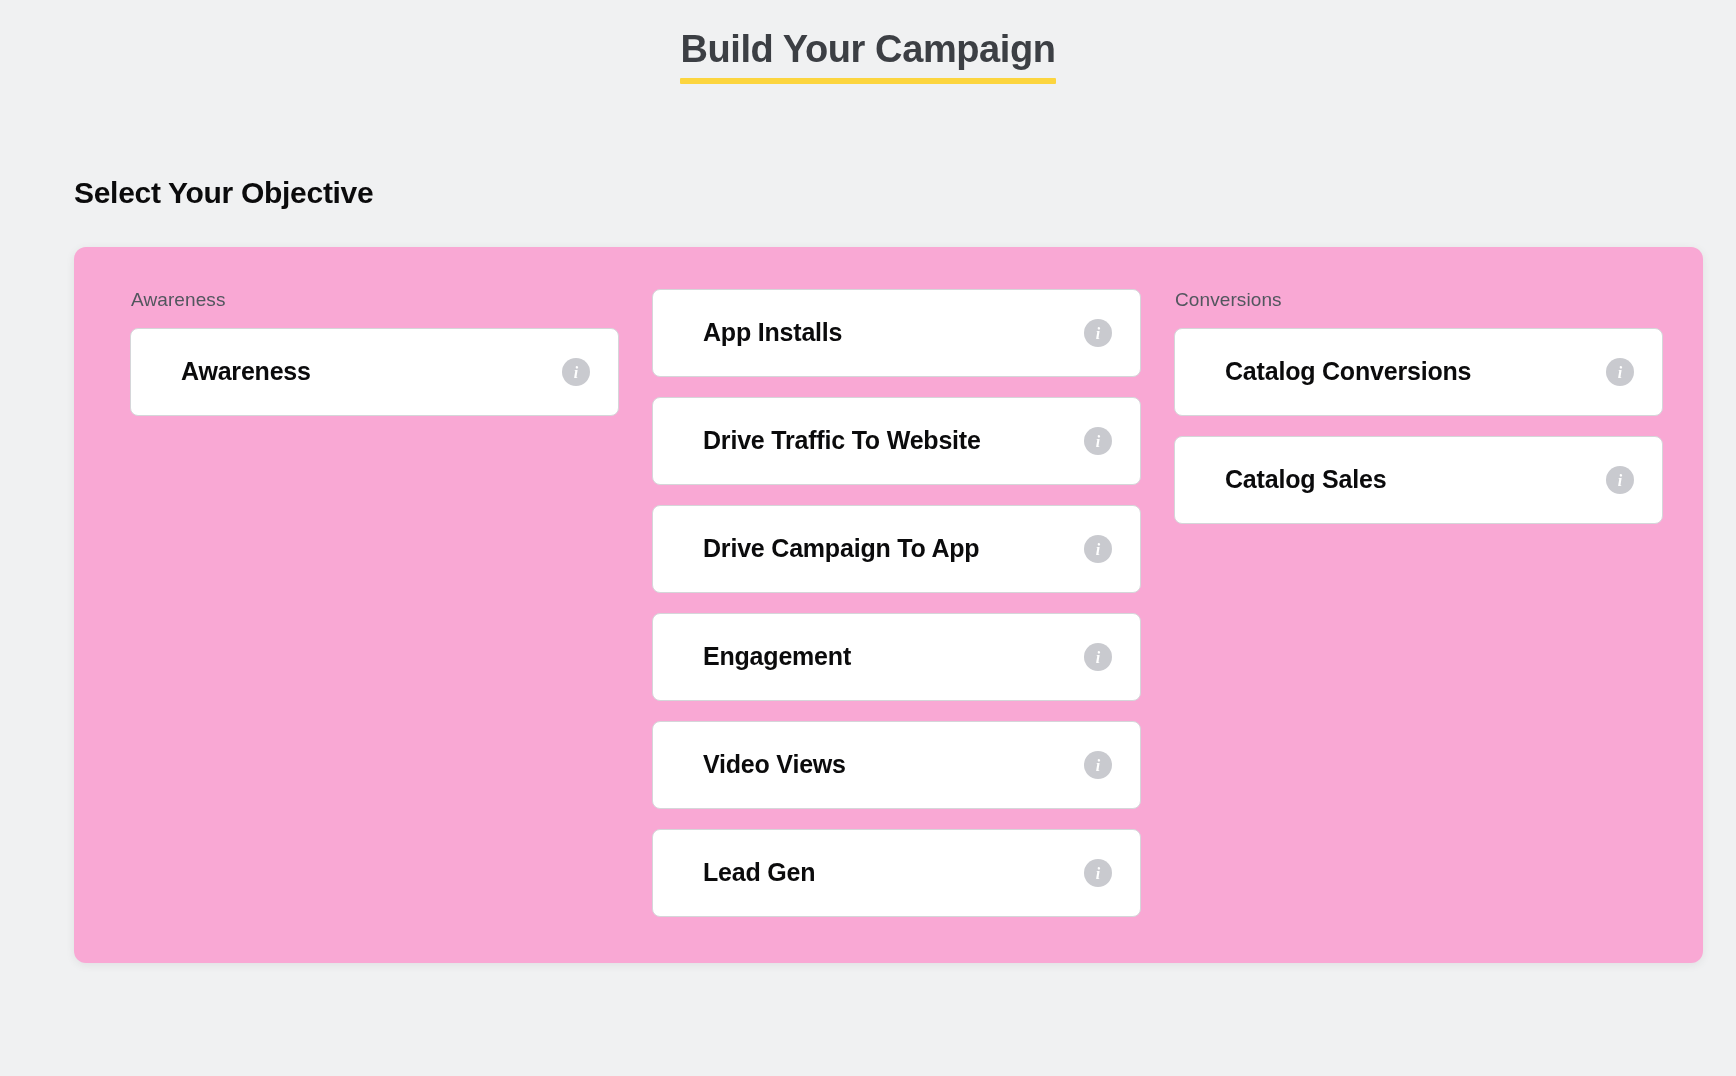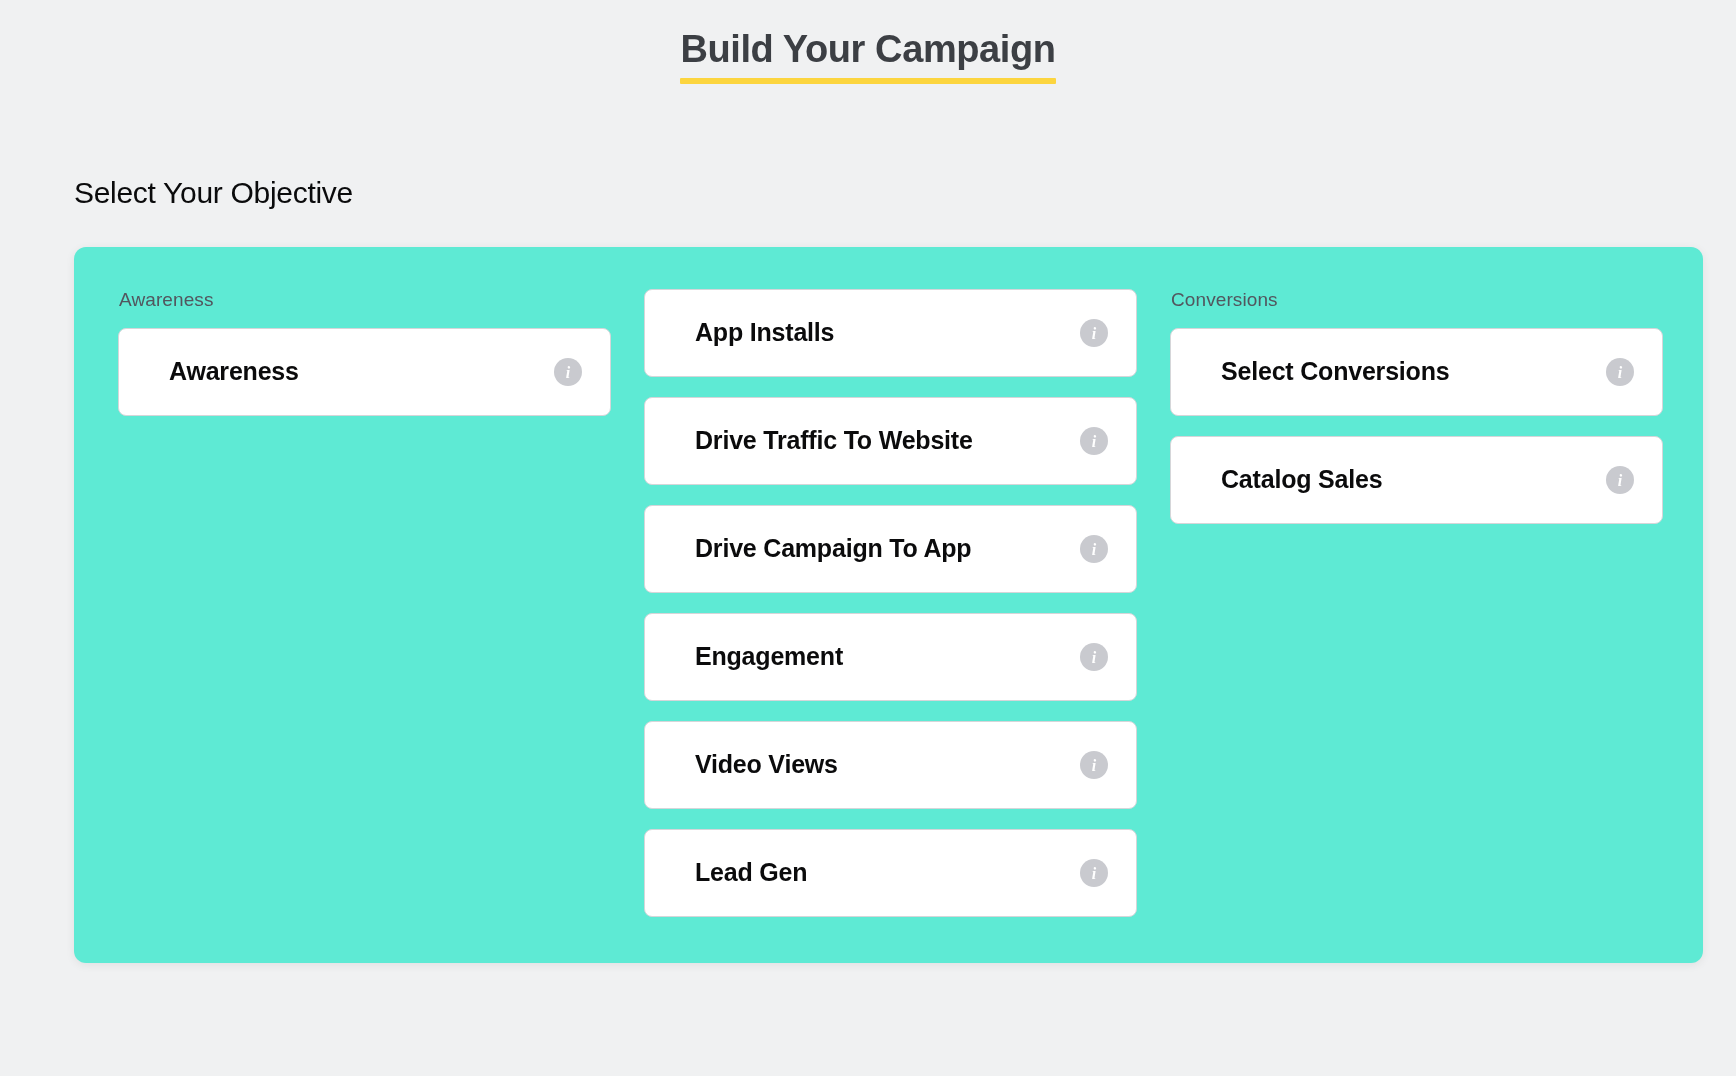--- a/index.html
+++ b/index.html
@@ -43,33 +43,33 @@
     height: 6px;
     background: #fcd53f;
     border-radius: 1px;
     margin-top: 6px;
     width: 100%;
   }
 
   
   .section-heading {
     font-size: 30px;
-    font-weight: 400;
+    font-weight: 700;
     color: #0b0b0c;
     letter-spacing: -0.3px;
     margin: 92px 11px 0 74px;
   }
 
   
   .panel {
     margin: 37px 33px 0 74px;
-    background: #5eead4;
+    background: #f9a8d4;
     border-radius: 12px;
     box-shadow: 0 2px 10px rgba(16, 20, 30, 0.07);
-    padding: 42px 40px 46px 44px;
+    padding: 42px 40px 46px 56px;
     min-height: 700px;
   }
 
   .columns {
     display: flex;
     gap: 33px;
     align-items: flex-start;
   }
 
   .column {
@@ -202,21 +202,21 @@
                 <text x="14" y="20" text-anchor="middle" font-family="Liberation Serif, serif" font-style="italic" font-weight="700" font-size="16" fill="#ffffff">i</text>
               </svg>
             </span>
           </div>
         </div>
       </div>
       <div class="column">
         <div class="column-label">Conversions</div>
         <div class="cards">
           <div class="objective-card">
-            <span class="objective-label">Select Conversions</span>
+            <span class="objective-label">Catalog Conversions</span>
             <span class="info-icon">
               <svg width="28" height="28" viewBox="0 0 28 28" aria-hidden="true">
                 <text x="14" y="20" text-anchor="middle" font-family="Liberation Serif, serif" font-style="italic" font-weight="700" font-size="16" fill="#ffffff">i</text>
               </svg>
             </span>
           </div>
           <div class="objective-card">
             <span class="objective-label">Catalog Sales</span>
             <span class="info-icon">
               <svg width="28" height="28" viewBox="0 0 28 28" aria-hidden="true">

